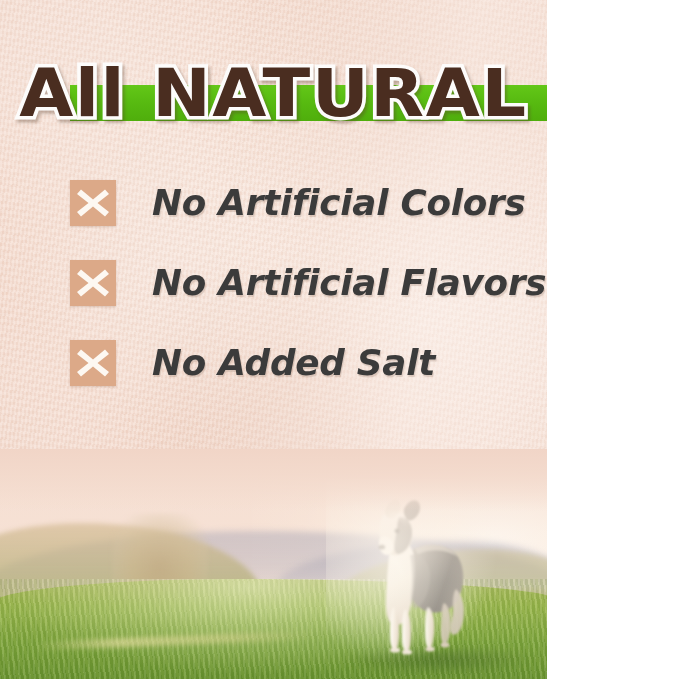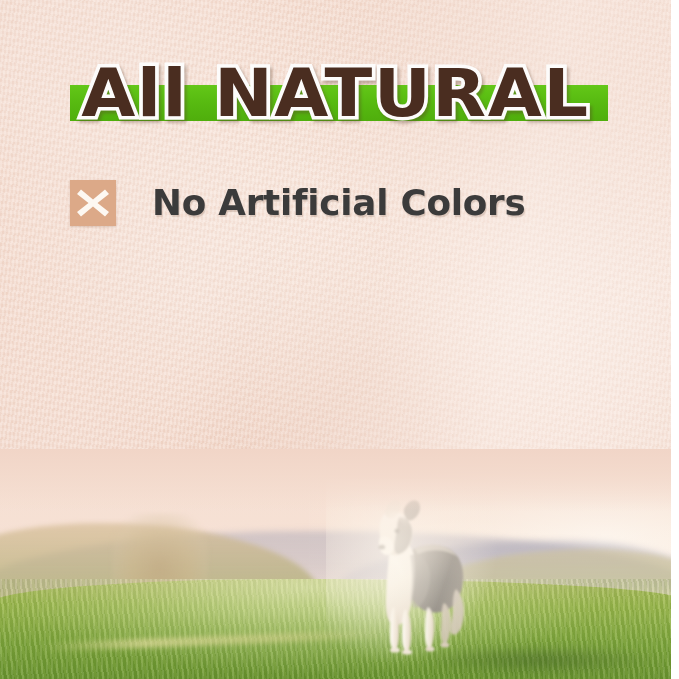--- a/index.html
+++ b/index.html
@@ -6,21 +6,21 @@
     margin: 0;
     padding: 0;
     background: #ffffff;
   }
   body {
     font-family: "Liberation Sans", sans-serif;
   }
 
   #poster {
     position: relative;
-    width: 671px;
+    width: 547px;
     height: 679px;
     overflow: hidden;
     background: #fca5a5;
   }
 
   
   .bg-base {
     position: absolute;
     inset: 0;
     background:
@@ -94,20 +94,21 @@
     position: absolute;
     left: 70px;
     top: 180px;
     width: 560px;
   }
   .row {
     display: flex;
     align-items: center;
     height: 46px;
     margin-bottom: 34px;
+    font-style: italic;
   }
   .xbox {
     position: relative;
     flex: 0 0 auto;
     width: 46px;
     height: 46px;
     background: #dca988;
     box-shadow: 0 1px 2px rgba(140,95,70,.25);
   }
   .xbox svg { display: block; }
@@ -308,22 +309,38 @@
 
     <div class="row">
       <div class="xbox">
         <svg width="46" height="46" viewBox="0 0 46 46" aria-hidden="true">
           <path d="M11 9.5 L23 19.5 L35 9.5 L39 14 L27.5 23 L39 32 L35 36.5 L23 26.5 L11 36.5 L7 32 L18.5 23 L7 14 Z" fill="#fdf8f2"></path>
         </svg>
       </div>
       <div class="row-label">No Artificial Colors</div>
     </div>
 
-
-
+    <div class="row">
+      <div class="xbox">
+        <svg width="46" height="46" viewBox="0 0 46 46" aria-hidden="true">
+          <path d="M11 9.5 L23 19.5 L35 9.5 L39 14 L27.5 23 L39 32 L35 36.5 L23 26.5 L11 36.5 L7 32 L18.5 23 L7 14 Z" fill="#fdf8f2"></path>
+        </svg>
+      </div>
+      <div class="row-label">No Artificial Flavors</div>
+    </div>
+
+
+    <div class="row">
+      <div class="xbox">
+        <svg width="46" height="46" viewBox="0 0 46 46" aria-hidden="true">
+          <path d="M11 9.5 L23 19.5 L35 9.5 L39 14 L27.5 23 L39 32 L35 36.5 L23 26.5 L11 36.5 L7 32 L18.5 23 L7 14 Z" fill="#fdf8f2"></path>
+        </svg>
+      </div>
+      <div class="row-label">No Added Salt</div>
+    </div>
 
   </div>
 
   <div class="photo">
     <div class="sky"></div>
     <div class="sun-glow"></div>
     <div class="ridge-far"></div>
     <div class="ridge-far2"></div>
     <div class="hill-left"></div>
     <div class="hill-right"></div>

